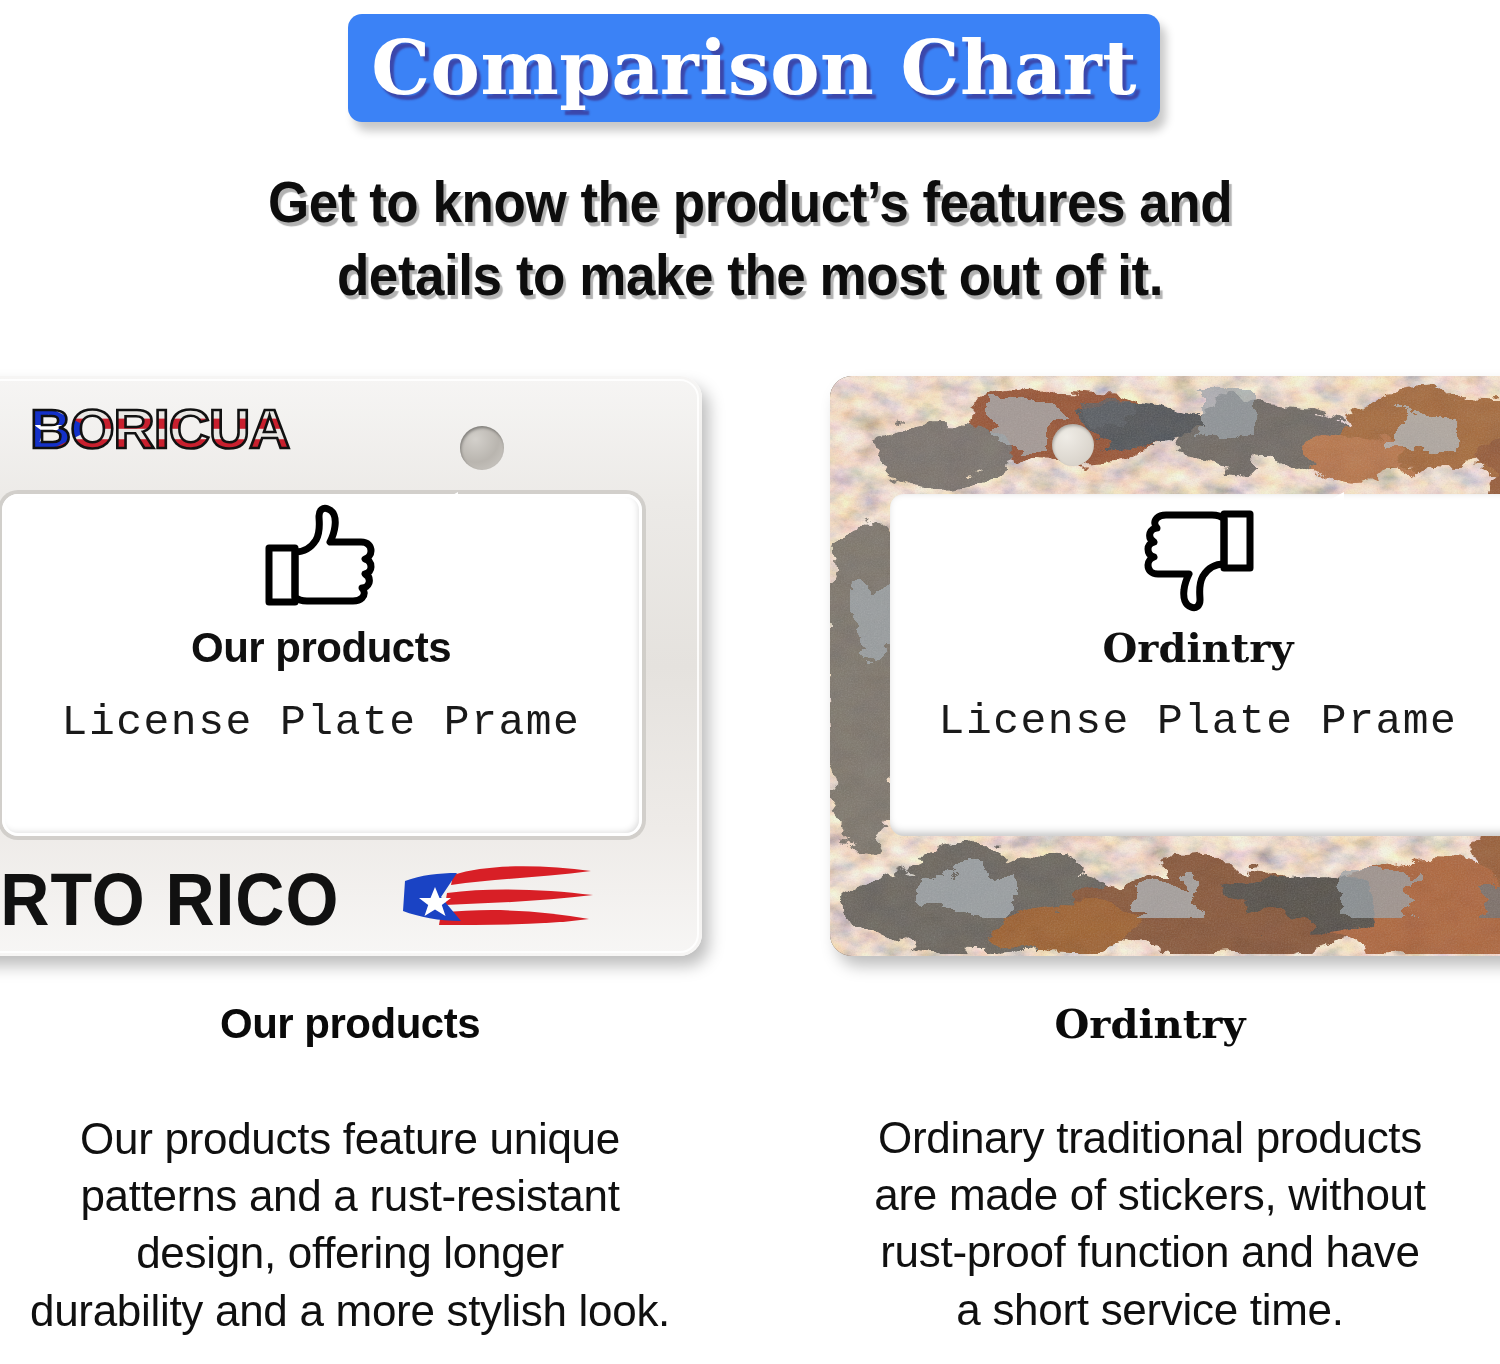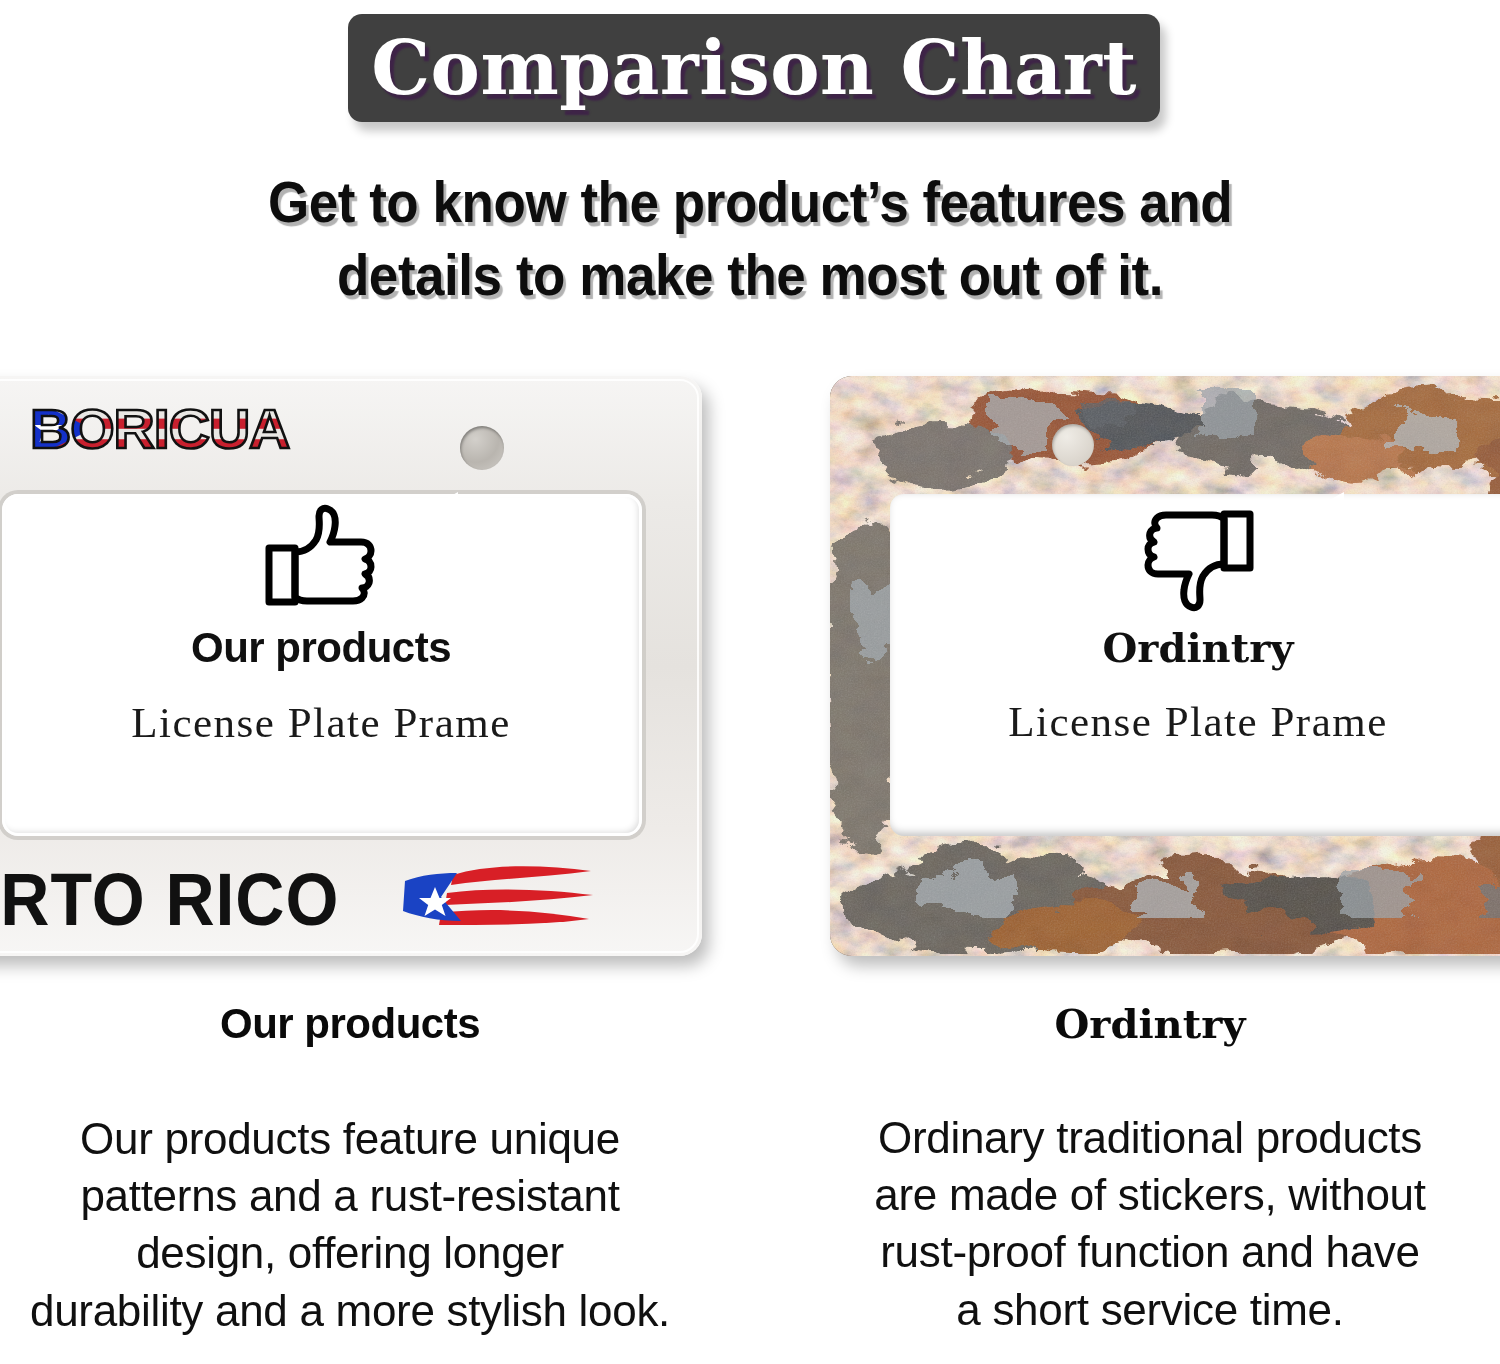--- a/index.html
+++ b/index.html
@@ -20,21 +20,21 @@
     background: #ffffff;
   }
 
   
   .title-banner {
     position: absolute;
     left: 348px;
     top: 14px;
     width: 812px;
     height: 108px;
-    background: #404040;
+    background: #3b82f6;
     border-radius: 14px;
     display: flex;
     align-items: center;
     justify-content: center;
     box-shadow: 6px 9px 10px rgba(0,0,0,0.22);
   }
   .title-banner-text {
     font-family: "DejaVu Serif", "Liberation Serif", serif;
     font-weight: bold;
     font-size: 74px;
@@ -209,21 +209,21 @@
     font-weight: bold;
     letter-spacing: -0.5px;
   }
   .panel-brand.theirs {
     font-family: "DejaVu Serif", "Liberation Serif", serif;
     font-weight: bold;
     font-size: 40px;
   }
   .panel-sub {
     margin-top: 26px;
-    font-family: Liberation Serif, serif;
+    font-family: Liberation Mono, monospace;
     font-weight: 300;
     font-size: 43px;
     color: #1a1a1a;
     letter-spacing: 1.5px;
     white-space: nowrap;
   }
 
   
   .bottom { position: absolute; left: 0; top: 1000px; width: 1500px; }
   .col {

